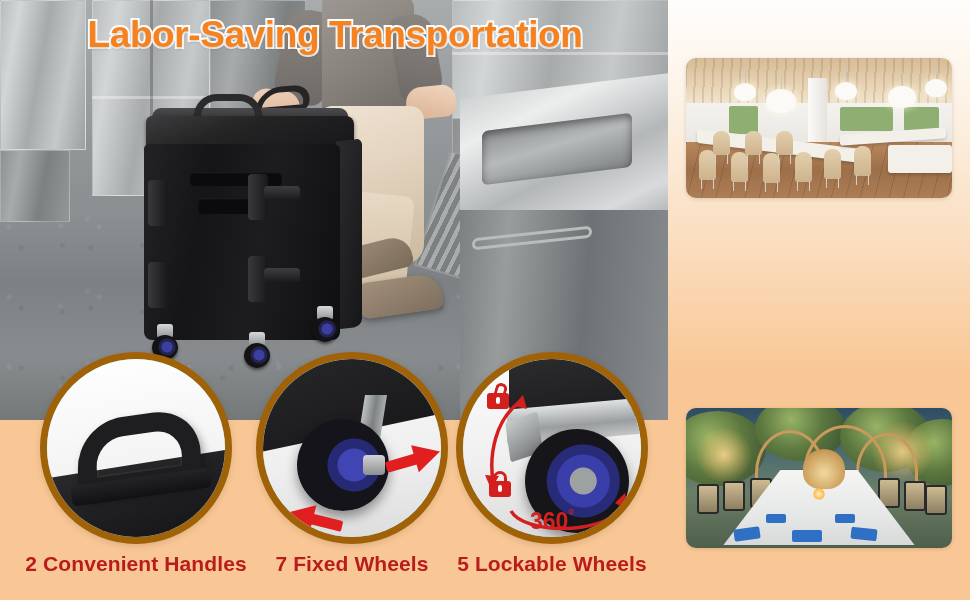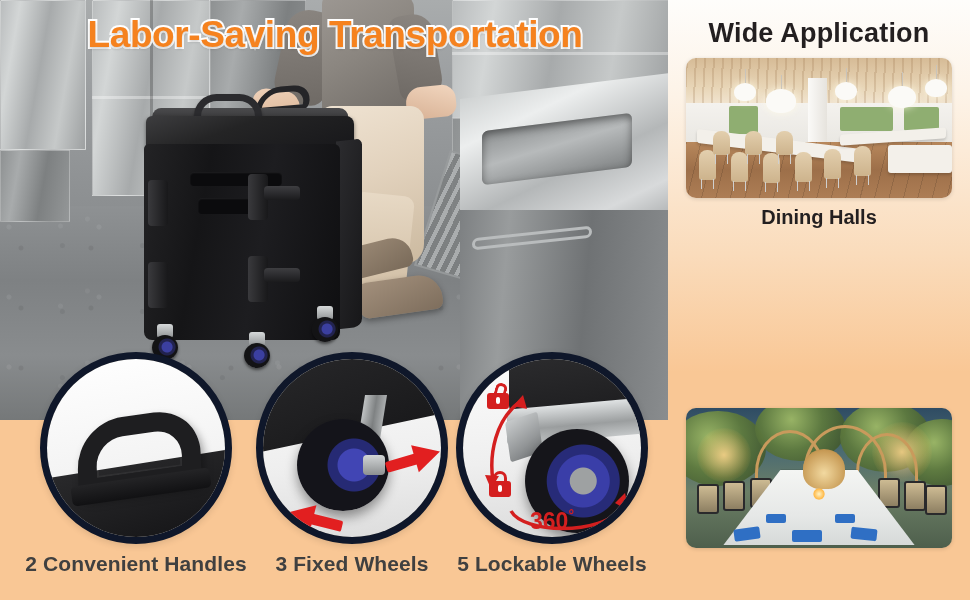--- a/index.html
+++ b/index.html
@@ -180,26 +180,26 @@
     position:absolute; left:0; top:11px; width:26px; height:25px;
     border-radius:50%;
     background:radial-gradient(circle at 58% 48%, #3b3fa0 0 5px, #22234f 6px 8px, #131315 9px 13px);
     box-shadow:0 2px 3px rgba(0,0,0,.5);
   }
 
   
   .circle-wrap{ position:absolute; }
   .circle{
     position:relative; width:192px; height:192px; border-radius:50%;
-    border:7px solid #0f172a; overflow:hidden; background:#000000;
+    border:7px solid #a16207; overflow:hidden; background:#7dd3fc;
     box-shadow:0 2px 7px rgba(0,0,0,.12);
   }
   .circle-cap{
     position:absolute; top:200px; left:50%; transform:translateX(-50%);
-    white-space:nowrap; font-size:21px; font-weight:700; color:#404040;
+    white-space:nowrap; font-size:21px; font-weight:700; color:#b91c1c;
     letter-spacing:.1px;
   }
 
   
   .c1-bg{ position:absolute; inset:0; background:linear-gradient(170deg,#ffffff 0%,#f4f4f4 55%,#e6e6e6 100%); }
   .c1-panel{
     position:absolute; left:-20px; bottom:-12px; width:240px; height:86px;
     background:linear-gradient(170deg,#2a2a2c,#121214);
     transform:rotate(-9deg);
   }
@@ -471,21 +471,21 @@
         <div class="arrow-red" style="left:122px;top:86px;width:58px;height:28px;transform:rotate(-16deg);">
           <div class="shaft" style="left:0;top:9px;width:34px;"></div>
           <div class="head" style="left:30px;top:0;border-left:26px solid #e21f20;"></div>
         </div>
 
         <div class="arrow-red" style="left:22px;top:146px;width:58px;height:28px;transform:rotate(14deg) scaleX(-1);">
           <div class="shaft" style="left:0;top:9px;width:34px;"></div>
           <div class="head" style="left:30px;top:0;border-left:26px solid #e21f20;"></div>
         </div>
       </div>
-      <div class="circle-cap">3 Fixed Wheels</div>
+      <div class="circle-cap">7 Fixed Wheels</div>
     </div>
 
     <div class="circle-wrap" style="left:456px;top:352px;">
       <div class="circle">
         <div class="c3-bg"></div>
         <div class="c3-dark"></div>
         <div class="c3-plate"></div>
         <div class="c3-brake"></div>
         <div class="c3-wheel"></div>
 
@@ -511,21 +511,20 @@
         </svg>
 
         <div class="deg360"><span>360</span><sup>°</sup></div>
       </div>
       <div class="circle-cap">5 Lockable Wheels</div>
     </div>
   </div>
 
   <div class="right-panel">
 
-    <div class="right-title">Wide Application</div>
 
     <div class="app-card" style="top:58px;">
       <div class="app-img">
         <div class="dh-ceiling"></div>
         <div class="dh-wall"></div>
         <div class="dh-green" style="left:16%;top:34%;width:11%;height:20%;"></div>
         <div class="dh-green" style="left:58%;top:35%;width:20%;height:17%;"></div>
         <div class="dh-green" style="left:82%;top:35%;width:13%;height:17%;"></div>
         <div class="dh-col" style="left:46%;top:14%;width:7%;height:48%;"></div>
         <div class="dh-floor"></div>
@@ -568,21 +567,20 @@
         <div class="dh-chair" style="left:10%;top:52%;height:24px;">
             <i></i>
           </div>
         <div class="dh-chair" style="left:22%;top:52%;height:24px;">
             <i></i>
           </div>
         <div class="dh-chair" style="left:34%;top:52%;height:24px;">
             <i></i>
           </div>
       </div>
-      <div class="app-cap">Dining Halls</div>
     </div>
 
 
     <div class="app-card" style="top:408px;">
       <div class="app-img">
         <div class="bq-sky"></div>
         <div class="bq-tree" style="left:-6%;top:2%;width:36%;height:54%;"></div>
         <div class="bq-tree" style="left:26%;top:-8%;width:34%;height:46%;"></div>
         <div class="bq-tree" style="left:58%;top:-4%;width:34%;height:50%;"></div>
         <div class="bq-tree" style="left:82%;top:8%;width:28%;height:48%;"></div>

